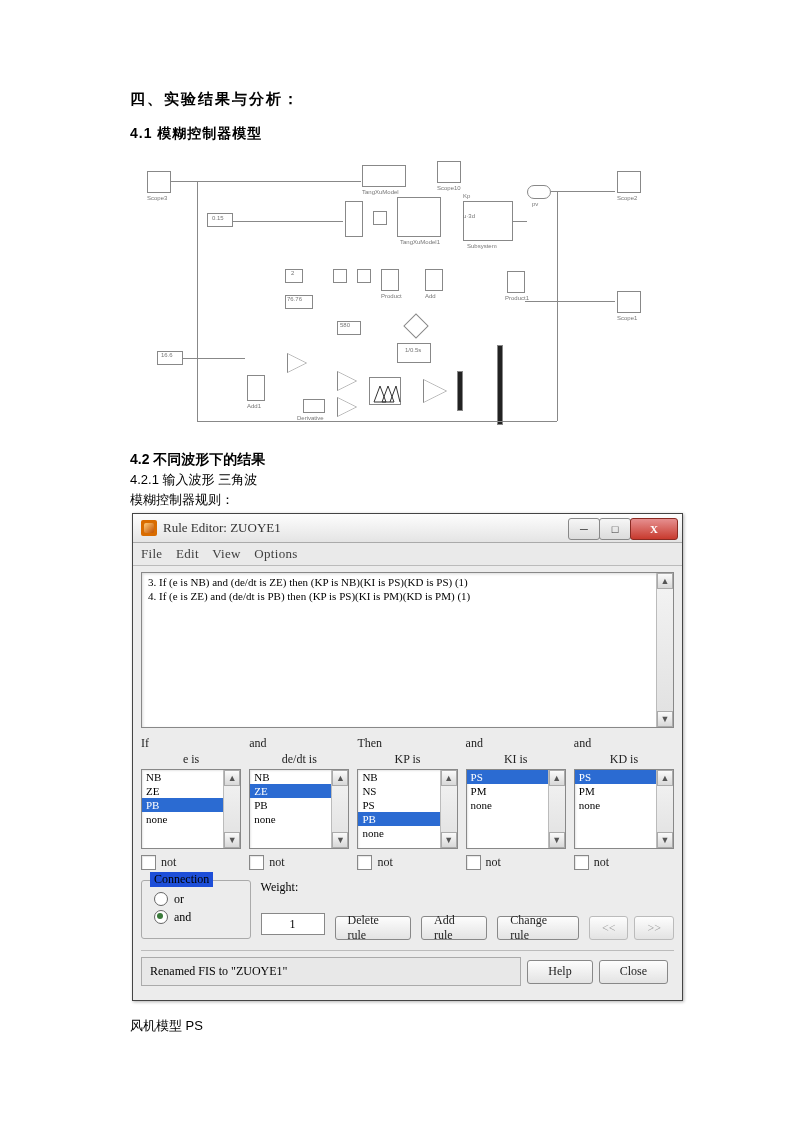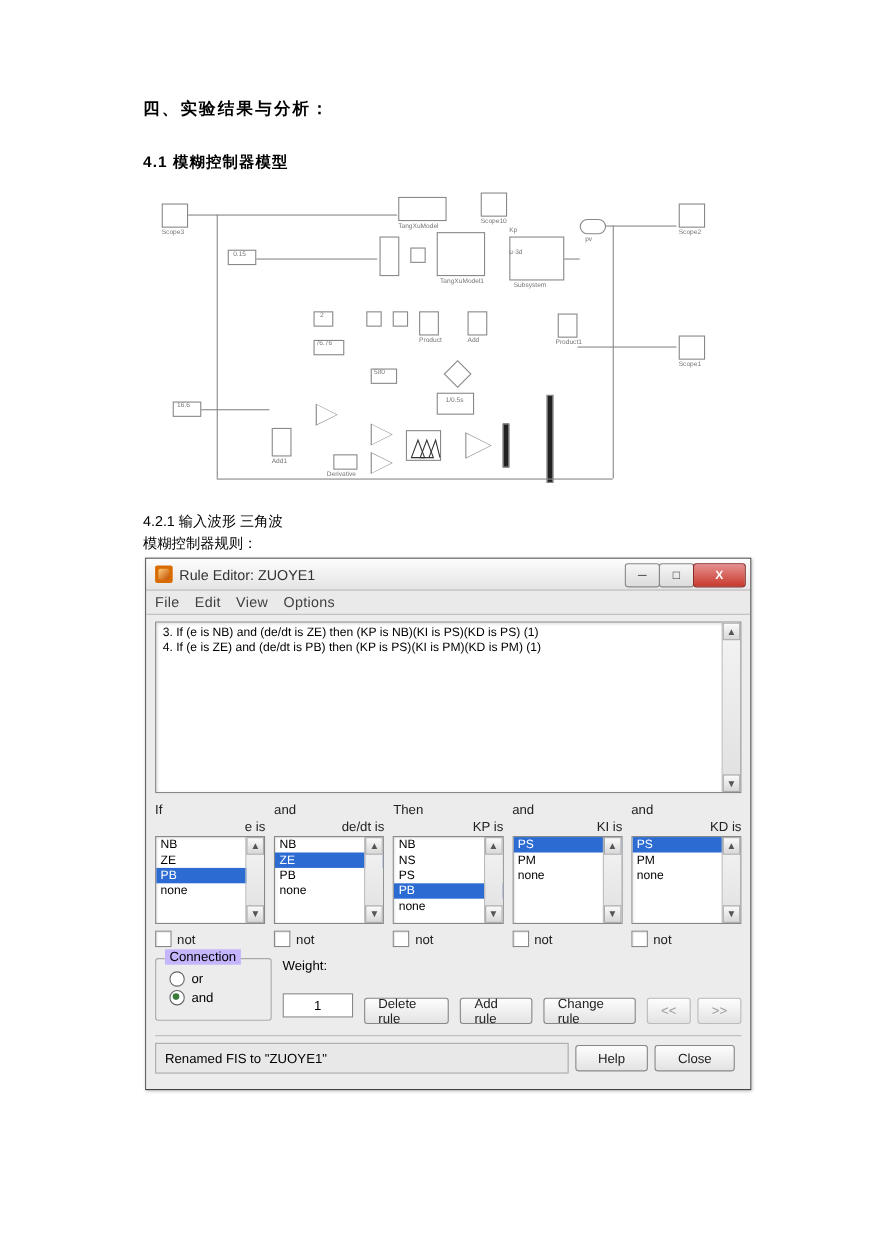--- a/index.html
+++ b/index.html
@@ -1,33 +1,33 @@
 <!DOCTYPE html>
 <html><head>
 <meta charset="utf-8">
 <style>
   body { margin:0; padding:0; width:794px; background:#fff;
     font-family:"Microsoft YaHei","SimSun",Arial,sans-serif; color:#000; }
   .page { padding:90px 130px 40px 130px; }
-  .h1 { font-weight:bold; font-size:15px; margin-bottom:30px; letter-spacing:2px; }
+  .h1 { font-weight:bold; font-size:15px; margin-bottom:16px; letter-spacing:2px; }
   .h2 { font-weight:bold; font-size:14px; margin-bottom:18px; letter-spacing:1px; }
   .h3 { font-weight:bold; font-size:14px; margin-top:8px; }
   .p  { font-size:13px; margin:2px 0; }
 
   
   .diagram { width:520px; height:280px; margin:0 auto 10px; position:relative;
     border:0; font-size:6px; color:#666; }
   .blk { position:absolute; border:1px solid #888; background:#fff; box-sizing:border-box; }
   .wire { position:absolute; background:#888; }
   .tri { position:absolute; width:0; height:0; }
   .label { position:absolute; font-size:6px; color:#777; }
 
   
   .dialog { width:549px; margin:4px 0 0 2px; border:1px solid #444;
-    background:#f0f0f0; font-family:Liberation Sans, sans-serif; font-size:12px;
+    background:#f0f0f0; font-family:Liberation Serif, serif; font-size:12px;
     box-shadow:1px 1px 3px rgba(0,0,0,0.3); }
   .titlebar { height:28px; background:linear-gradient(#fdfdfd,#e4e4e4);
     display:flex; align-items:center; border-bottom:1px solid #aaa; }
   .titlebar .icon { width:16px; height:16px; margin:0 6px 0 8px;
     background:#d96c00; border-radius:2px; position:relative; }
   .titlebar .icon::after { content:""; position:absolute; left:3px; top:3px;
     width:10px; height:10px; background:linear-gradient(135deg,#ffcb7a,#c05000);
     border-radius:2px; }
   .titlebar .title { flex:1; font-size:13px; color:#333; }
   .winbtns { display:flex; height:20px; margin-right:4px; }
@@ -50,41 +50,41 @@
     width:16px; background:linear-gradient(#f4f4f4,#e0e0e0);
     border-left:1px solid #bbb; }
   .rules .sbup, .rules .sbdn { position:absolute; right:0; width:16px; height:16px;
     background:linear-gradient(#fafafa,#d8d8d8); border:1px solid #aaa; box-sizing:border-box;
     display:flex; align-items:center; justify-content:center; font-size:9px; color:#555; z-index:1;}
   .rules .sbup{top:0;} .rules .sbdn{bottom:0;}
 
   .cols { display:flex; gap:8px; margin-bottom:4px; }
   .col { flex:1; }
   .col-lbl1 { font-size:12px; color:#222; margin-bottom:1px; }
-  .col-lbl2 { font-size:12px; color:#222; margin-bottom:2px; text-align:right; }
+  .col-lbl2 { font-size:12px; color:#222; margin-bottom:2px; text-align:center; }
   .listbox { height:78px; background:#fff; border:1px solid #888;
     box-shadow:inset 1px 1px 2px rgba(0,0,0,0.1); font-size:11px;
     position:relative; overflow:hidden; }
   .listbox .li { padding:1px 4px; }
   .listbox .li.sel { background:#2b6bd2; color:#fff; }
   .listbox::after { content:""; position:absolute; right:0; top:0; bottom:0;
     width:16px; background:linear-gradient(#f4f4f4,#e0e0e0); border-left:1px solid #bbb;}
   .listbox .up,.listbox .dn { position:absolute; right:0; width:16px; height:16px;
     background:linear-gradient(#fafafa,#d8d8d8); border:1px solid #aaa;
     box-sizing:border-box; display:flex; align-items:center; justify-content:center;
     font-size:9px; color:#555; z-index:1;}
   .listbox .up{top:0;} .listbox .dn{bottom:0;}
   .notrow { margin-top:6px; display:flex; align-items:center; font-size:12px; color:#222;}
   .chk { width:13px; height:13px; border:1px solid #888; background:#fff;
     margin-right:5px; box-shadow:inset 1px 1px 1px rgba(0,0,0,0.1);}
 
   .bottom { display:flex; gap:10px; margin-top:10px; align-items:flex-start;}
   .conn { border:1px solid #aaa; border-radius:3px; padding:8px 12px 10px;
     width:86px; background:#ececec; position:relative;}
-  .conn .legend { position:absolute; top:-9px; left:8px; background:#c4b5fd;
+  .conn .legend { position:absolute; top:-9px; left:8px; background:#1d4ed8;
     padding:0 4px; font-size:12px;text-align:center;}
   .radio { display:flex; align-items:flex-start; margin:3px 0; font-size:12px;}
   .rad { width:12px; height:12px; border:1px solid #666; border-radius:50%;
     background:#fff; margin-right:6px; position:relative;}
   .rad.on::after { content:""; position:absolute; left:2px; top:2px;
     width:6px; height:6px; background:#3a7a3a; border-radius:50%;}
   .weight { font-size:12px; }
   .wbox { width:62px; height:20px; border:1px solid #888; background:#fff;
     margin-top:18px; text-align:center; line-height:20px; font-size:12px;}
   .btns { display:flex; gap:10px; align-items:flex-end; margin-top:36px;}
@@ -197,20 +197,21 @@
     <div class="wire" style="left:96px;top:60px;width:110px;height:1px;"></div>
     <div class="wire" style="left:46px;top:197px;width:62px;height:1px;"></div>
     <div class="wire" style="left:376px;top:60px;width:14px;height:1px;"></div>
     <div class="wire" style="left:388px;top:140px;width:90px;height:1px;"></div>
     <div class="wire" style="left:414px;top:30px;width:64px;height:1px;"></div>
     <div class="wire" style="left:60px;top:20px;width:1px;height:240px;"></div>
     <div class="wire" style="left:60px;top:260px;width:360px;height:1px;"></div>
     <div class="wire" style="left:420px;top:30px;width:1px;height:230px;"></div>
   </div>
 
+  <div class="h3">4.2 不同波形下的结果</div>
   <div class="p">4.2.1 输入波形 三角波</div>
   <div class="p">模糊控制器规则：</div>
 
   <div class="dialog">
     <div class="titlebar">
       <div class="icon"></div>
       <div class="title">Rule Editor: ZUOYE1</div>
       <div class="winbtns">
         <div class="winbtn">─</div>
         <div class="winbtn">□</div>
@@ -343,13 +344,14 @@
       </div>
 
       <div class="status">
         <div class="statustext">Renamed FIS to "ZUOYE1"</div>
         <div class="btn">Help</div>
         <div class="btn">Close</div>
       </div>
     </div>
   </div>
 
+  <div class="p" style="margin-top:16px;">风机模型  PS</div>
 </div>
 
 </body></html>

